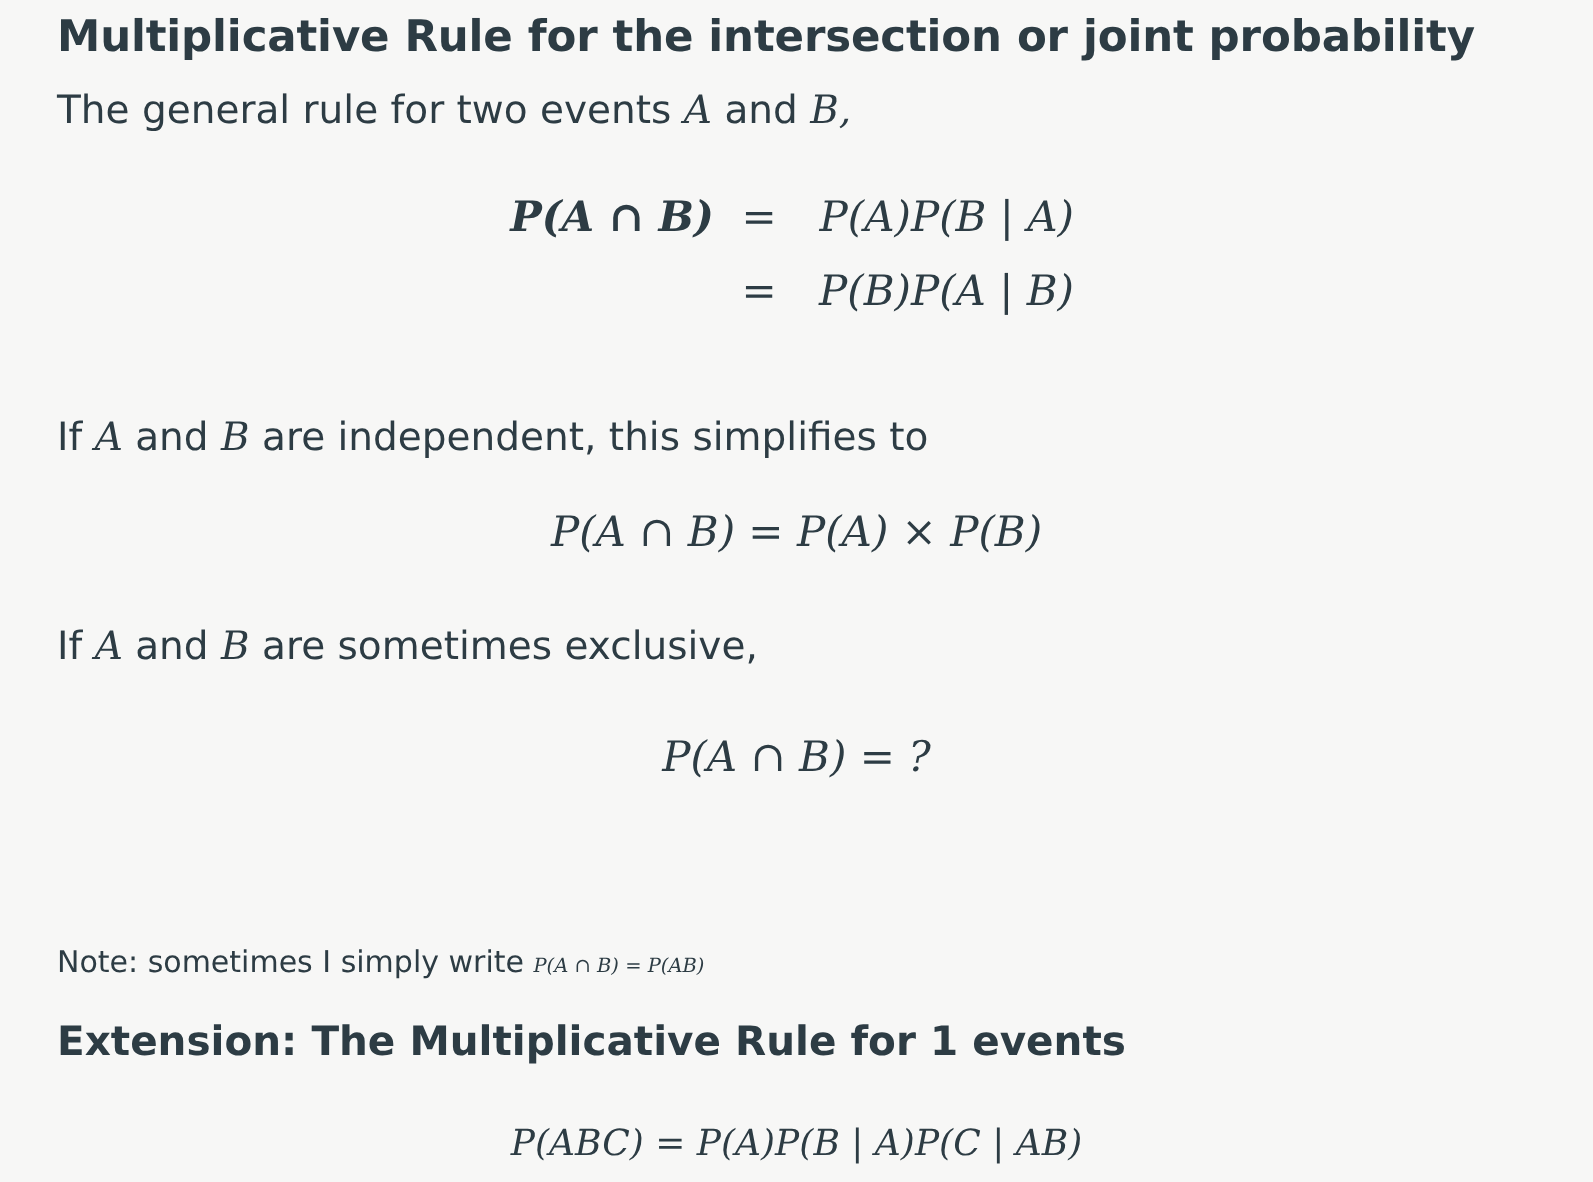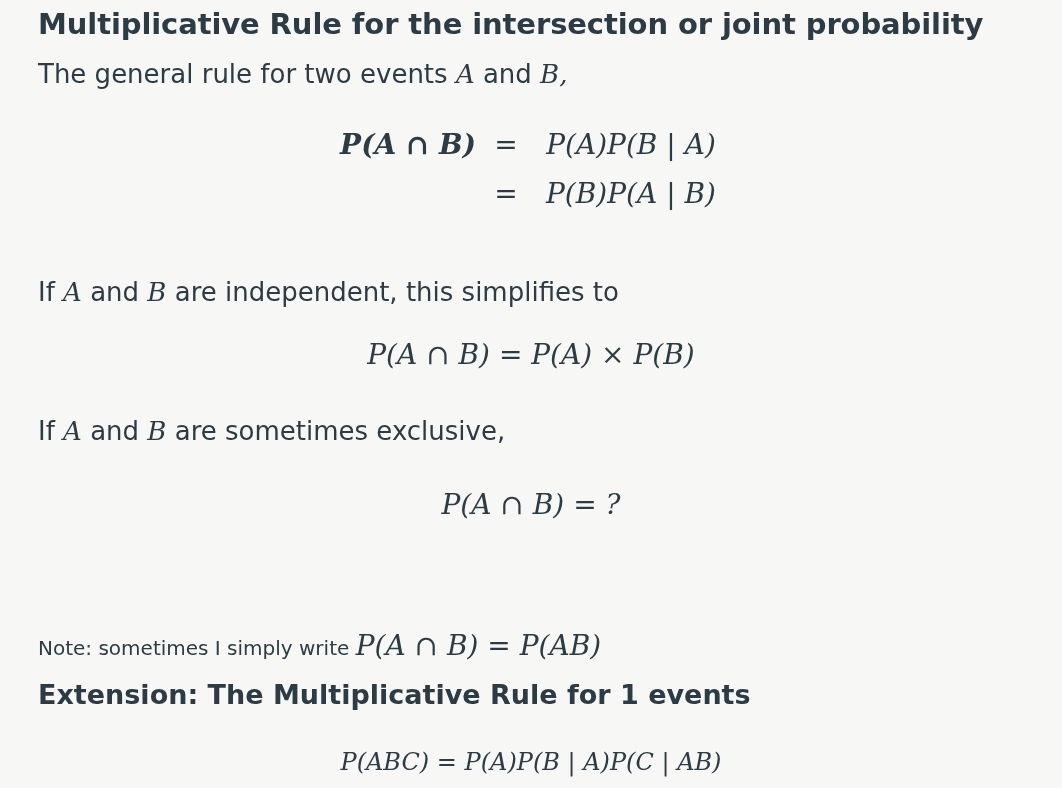--- a/index.html
+++ b/index.html
@@ -70,40 +70,40 @@
   
   .math {
     font-family: "DejaVu Serif", serif;
     font-style: italic;
     font-size: 28px;
     white-space: nowrap;
   }
 
   
   .prose .math { font-size: 26px; }
-  .note .math  { font-size: 28px; }
+  .note .math  { font-size: 13px; }
 
   
   .eq-block {
     position: absolute;
     left: 0;
     width: 1062px;
   }
   .eq-aligned {
     top: 128px;
     display: grid;
     grid-template-columns: 170px 60px auto;
     justify-content: center;
     row-gap: 16px;
     column-gap: 0;
     margin-left: -20px;
   }
   .eq-aligned .lhs { text-align: right; font-weight: bold; }
   .eq-aligned .rel { text-align: center; }
-  .eq-aligned .rhs { text-align: center; padding-left: 10px; }
+  .eq-aligned .rhs { text-align: right; padding-left: 10px; }
 
   .eq-centered {
     text-align: center;
   }
   .eq-independent { top: 338px; }
   .eq-exclusive   { top: 488px; }
   .eq-three       { top: 748px; font-size: 24px; }
 
   .eq-three .math { font-size: 24px; }
 </style>

